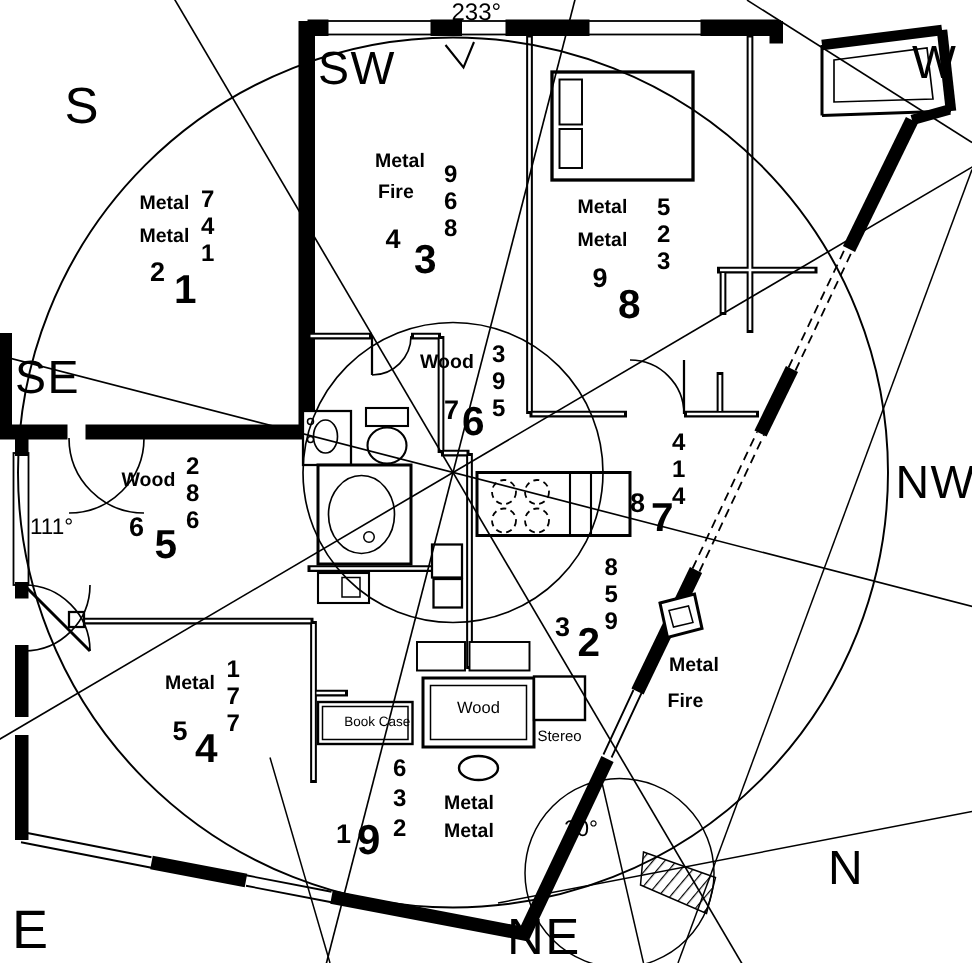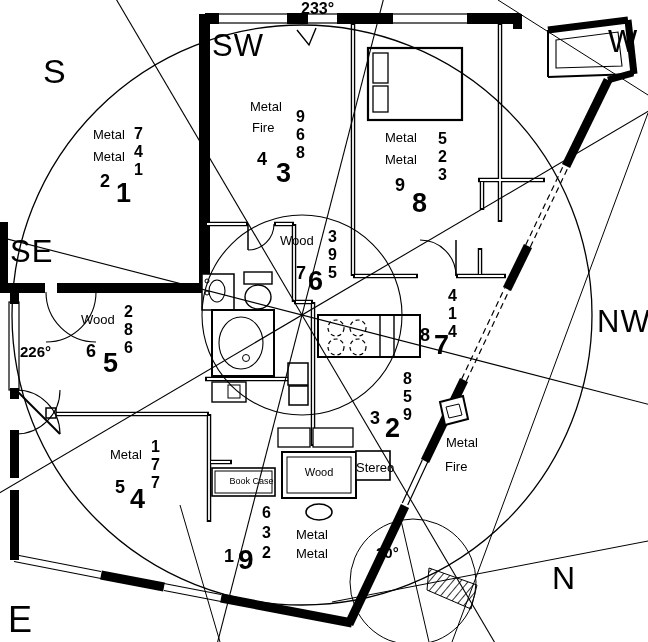--- a/index.html
+++ b/index.html
@@ -1,22 +1,22 @@
 <!DOCTYPE html>
 <html><head>
 <meta charset="utf-8">
 <style>
   html,body{margin:0;padding:0;background:#fff;}
   .stage{position:relative;width:648px;height:642px;background:#fff;overflow:hidden;
          font-family:"Liberation Sans",sans-serif;color:#000;}
   svg{position:absolute;left:0;top:0;}
   .t{position:absolute;white-space:nowrap;line-height:1;}
   .dir{font-size:31px;font-weight:400;letter-spacing:1px;}
-  .ang{font-size:15px;font-weight:bold;}
-  .elem{font-size:13px;font-weight:normal;}
+  .ang{font-size:15px;font-weight:normal;}
+  .elem{font-size:13px;font-weight:bold;}
   .scol span{display:block;text-align:center;font-size:16px;font-weight:bold;line-height:18px;}
   .sleft{font-size:18px;font-weight:bold;}
   .smain{font-size:27px;font-weight:bold;}
   .furn{text-align:center;}
 </style>
 </head>
 <body>
 
 <div class="stage">
 
@@ -171,24 +171,25 @@
     </g>
   </g>
 </svg>
 
 <span class="t dir" style="left:43px;top:54px;font-size:34px">S</span>
 <span class="t dir" style="left:212px;top:30px">SW</span>
 <span class="t dir" style="left:608px;top:26px">W</span>
 <span class="t dir" style="left:10px;top:236px">SE</span>
 <span class="t dir" style="left:597px;top:306px">NW</span>
 <span class="t dir" style="left:8px;top:602px;font-size:36px">E</span>
+<span class="t dir" style="left:338px;top:608px;font-size:34px">NE</span>
 <span class="t dir" style="left:552px;top:562px;font-size:32px">N</span>
 
 <span class="t ang" style="left:301px;top:1px;font-size:16px">233°</span>
-<span class="t ang" style="left:20px;top:344px">226°</span>
+<span class="t ang" style="left:20px;top:344px">111°</span>
 <span class="t ang" style="left:376px;top:545px">20°</span>
 
 <span class="t elem" style="left:93px;top:128px">Metal</span>
 <span class="t elem" style="left:93px;top:150px">Metal</span>
 <div class="t scol" style="left:134px;top:125px">
   <span>7</span>
       <span>4</span>
       <span>1</span>
 </div>
 <span class="t sleft" style="left:100px;top:172px">2</span>
@@ -265,15 +266,15 @@
 <span class="t sleft" style="left:224px;top:547px">1</span>
 <span class="t smain" style="left:238px;top:546px;font-size:28px">9</span>
 <span class="t elem" style="left:296px;top:528px">Metal</span>
 <span class="t elem" style="left:296px;top:547px">Metal</span>
 
 <span class="t elem" style="left:446px;top:436px">Metal</span>
 <span class="t elem" style="left:445px;top:460px">Fire</span>
 
 <span class="t furn" style="left:282px;top:467px;width:74px;font-size:11px">Wood</span>
 <span class="t furn" style="left:220px;top:477px;width:63px;font-size:9px">Book Case</span>
-<span class="t furn" style="left:356px;top:461px;width:34px;font-size:13px">Stereo</span>
+<span class="t furn" style="left:356px;top:487px;width:34px;font-size:10px">Stereo</span>
 
 </div>
 
 </body></html>

